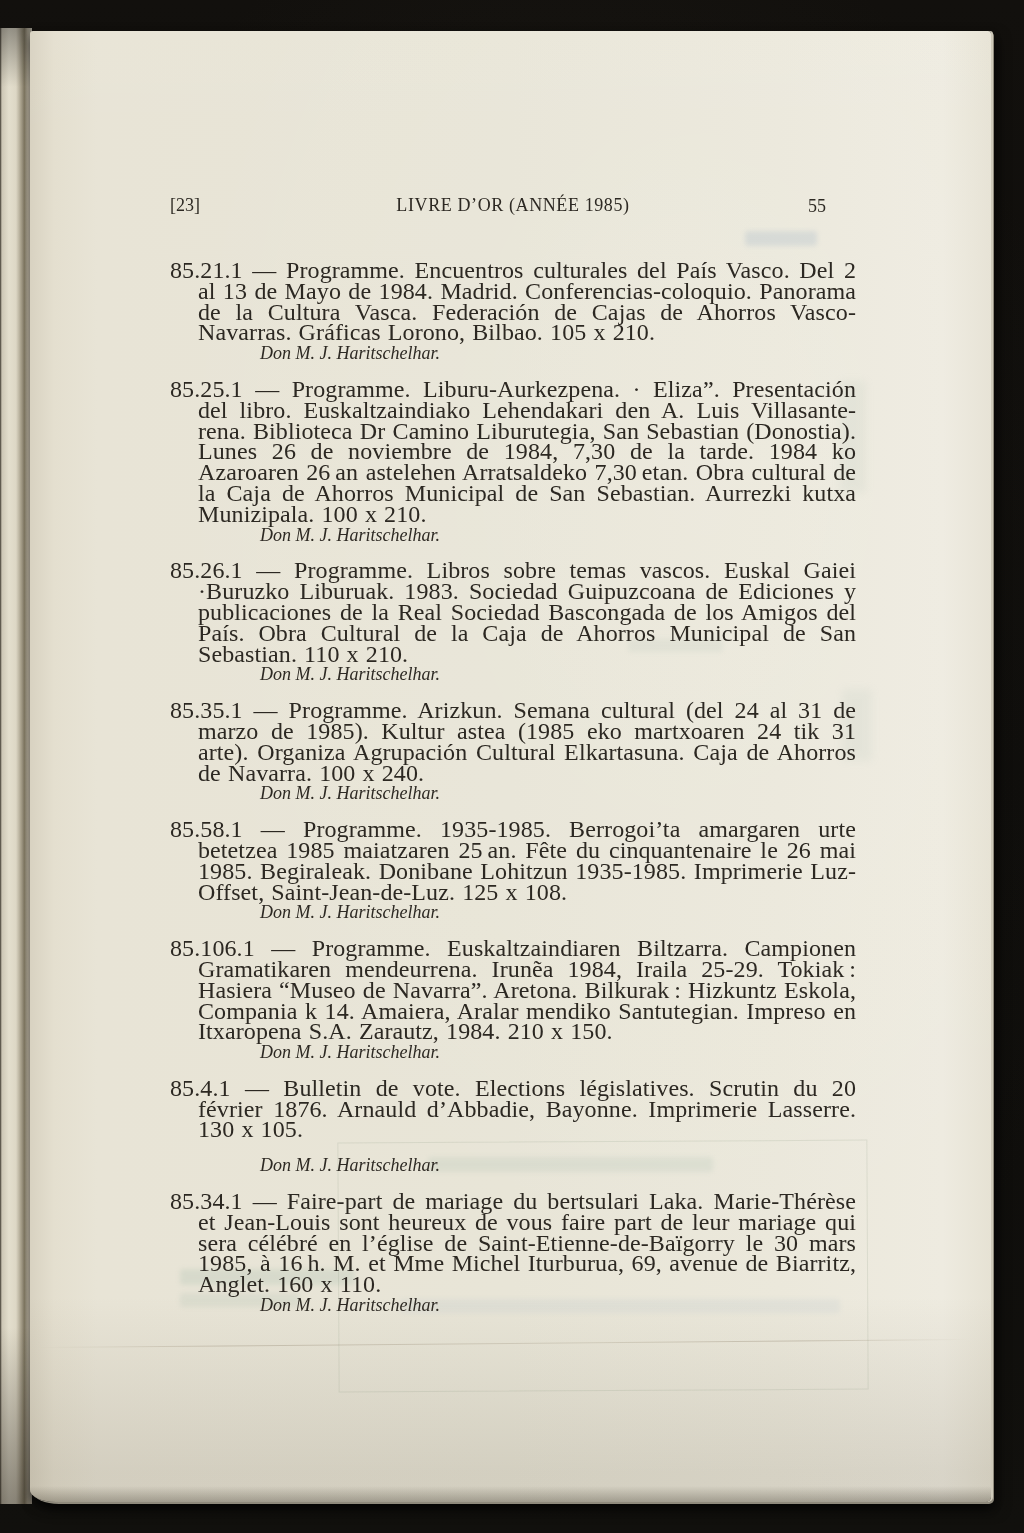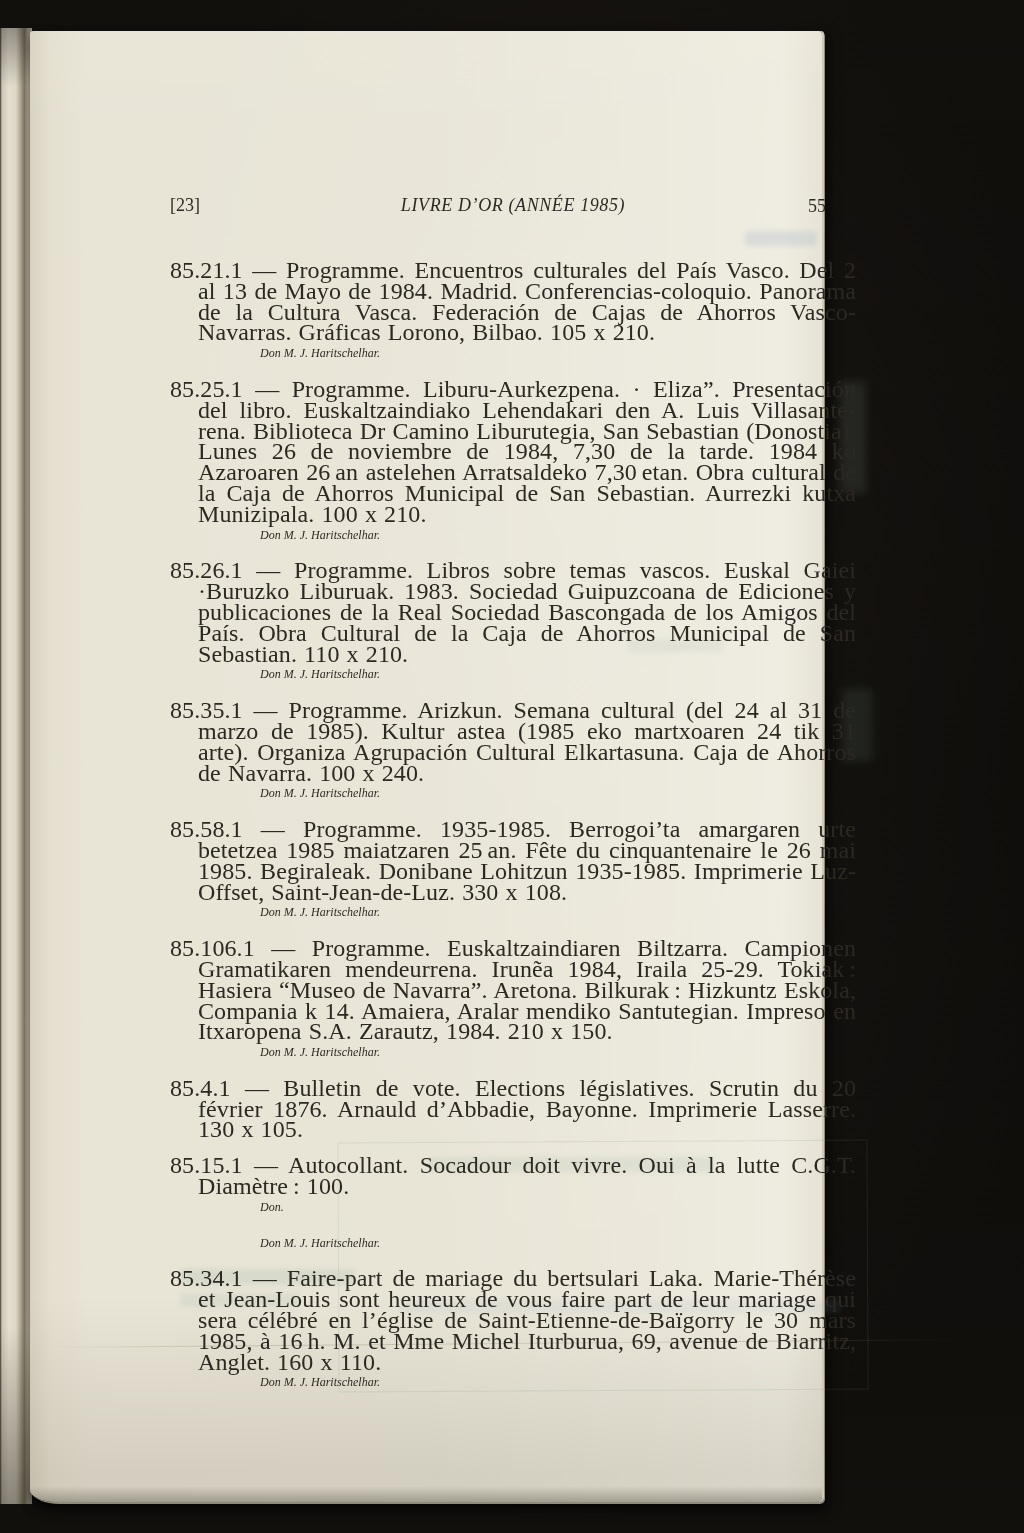--- a/index.html
+++ b/index.html
@@ -15,21 +15,21 @@
   
   .page-stack{
     position:absolute;left:0;top:28px;width:32px;height:1476px;
     background:
       linear-gradient(180deg, rgba(0,0,0,0.35) 0%, rgba(0,0,0,0) 4%, rgba(0,0,0,0) 88%, rgba(30,25,18,0.45) 100%),
       linear-gradient(90deg,#3a352c 0%,#cdc7b6 6%,#e3decd 28%,#ddd7c5 50%,#a29a85 68%,#857d67 76%,#b9b19d 86%,#d6d0bf 100%);
   }
 
   
   .page{
-    position:absolute;left:30px;top:31px;width:792px;height:1471px;
+    position:absolute;left:30px;top:31px;width:961px;height:1471px;
     background:
       radial-gradient(ellipse at 70% 30%, rgba(255,255,255,0.10), rgba(255,255,255,0) 60%),
       linear-gradient(180deg, rgba(255,255,255,0.04) 0%, rgba(0,0,0,0) 8%, rgba(0,0,0,0) 86%, rgba(85,75,55,0.14) 98%),
       linear-gradient(90deg,#d8d2c1 0%,#e4dfcf 2.5%,#e8e4d6 7%,#e8e5d7 50%,#ebe8db 78%,#eeebe0 95%,#e6e2d4 100%);
     border-radius:3px 3px 5px 26px / 3px 3px 5px 12px;
     box-shadow:
       2px 0 0 #cfcaba,
       3px 2px 0 #8f8a7c,
       6px 7px 14px rgba(0,0,0,0.55),
       0 6px 10px rgba(0,0,0,0.5);
@@ -40,35 +40,35 @@
     border-radius:inherit;
   }
 
   .content{
     position:absolute;left:140px;top:164px;width:686px;
     color:#2d2923;
   }
 
   .page-header{position:relative;height:22px;margin-bottom:43px;font-size:18px;}
   .header-bracket{position:absolute;left:0;top:0;}
-  .header-title{position:absolute;left:0;right:0;text-align:center;letter-spacing:0.6px;font-style:italic;}
+  .header-title{position:absolute;left:0;right:0;text-align:center;letter-spacing:0.6px;}
   .header-pagenum{position:absolute;right:30px;top:1px;}
 
   .entry{margin-bottom:15px;}
   .entry-body{
     margin:0;
     font-size:24px;line-height:20.8px;
     text-align:justify;text-justify:inter-word;
     padding-left:28px;text-indent:-28px;
     word-spacing:1px;letter-spacing:0.1px;
     color:#2c2822;
   }
   .entry-donor{
     margin:0 0 0 90px;
-    font-size:12px;line-height:20.8px;
+    font-size:18px;line-height:20.8px;
     font-style:italic;color:#2e2a24;
   }
 
   
   .ghost{position:absolute;pointer-events:none;}
   .g-ink{filter:blur(2.5px);border-radius:3px;}
   .g1{left:715px;top:200px;width:72px;height:15px;background:#8fa6bf;opacity:0.22;}
   .g2{left:810px;top:350px;width:26px;height:112px;background:#a3b3a8;opacity:0.12;filter:blur(4px);}
   .g3{left:598px;top:608px;width:95px;height:13px;background:#9db3a8;opacity:0.13;}
   .g4{left:812px;top:658px;width:30px;height:72px;background:#9db3a8;opacity:0.11;filter:blur(4px);}
@@ -127,37 +127,33 @@
       <p class="entry-body"><span>85.26.1</span><span> — </span><span>Programme. Libros sobre temas vascos. Euskal Gaiei ·Buruzko Liburuak. 1983. Sociedad Guipuzcoana de Ediciones y publicaciones de la Real Sociedad Bascongada de los Amigos del País. Obra Cultural de la Caja de Ahorros Municipal de San Sebastian. 110 x 210.</span></p>
       <p class="entry-donor">Don M. J. Haritschelhar.</p>
     </div>
 
     <div class="entry">
       <p class="entry-body"><span>85.35.1</span><span> — </span><span>Programme. Arizkun. Semana cultural (del 24 al 31 de marzo de 1985). Kultur astea (1985 eko martxoaren 24 tik 31 arte). Organiza Agrupación Cultural Elkartasuna. Caja de Ahorros de Navarra. 100 x 240.</span></p>
       <p class="entry-donor">Don M. J. Haritschelhar.</p>
     </div>
 
     <div class="entry">
-      <p class="entry-body"><span>85.58.1</span><span> — </span><span>Programme. 1935-1985. Berrogoi’ta amargaren urte betetzea 1985 maiatzaren 25 an. Fête du cinquantenaire le 26 mai 1985. Begiraleak. Donibane Lohitzun 1935-1985. Imprimerie Luz-Offset, Saint-Jean-de-Luz. 330 x 108.</span></p>
+      <p class="entry-body"><span>85.58.1</span><span> — </span><span>Programme. 1935-1985. Berrogoi’ta amargaren urte betetzea 1985 maiatzaren 25 an. Fête du cinquantenaire le 26 mai 1985. Begiraleak. Donibane Lohitzun 1935-1985. Imprimerie Luz-Offset, Saint-Jean-de-Luz. 125 x 108.</span></p>
       <p class="entry-donor">Don M. J. Haritschelhar.</p>
     </div>
 
     <div class="entry">
       <p class="entry-body"><span>85.106.1</span><span> — </span><span>Programme. Euskaltzaindiaren Biltzarra. Campionen Gramatikaren mendeurrena. Irunẽa 1984, Iraila 25-29. Tokiak : Hasiera “Museo de Navarra”. Aretona. Bilkurak : Hizkuntz Eskola, Compania k 14. Amaiera, Aralar mendiko Santutegian. Impreso en Itxaropena S.A. Zarautz, 1984. 210 x 150.</span></p>
       <p class="entry-donor">Don M. J. Haritschelhar.</p>
     </div>
 
     <div class="entry">
       <p class="entry-body"><span>85.4.1</span><span> — </span><span>Bulletin de vote. Elections législatives. Scrutin du 20 février 1876. Arnauld d’Abbadie, Bayonne. Imprimerie Lasserre. 130 x 105.</span></p>
     </div>
 
-    <div class="entry">
-      <p class="entry-body"><span>85.15.1</span><span> — </span><span>Autocollant. Socadour doit vivre. Oui à la lutte C.G.T. Diamètre : 100.</span></p>
-      <p class="entry-donor">Don.</p>
-    </div>
 
     <div class="entry">
       <p class="entry-donor">Don M. J. Haritschelhar.</p>
     </div>
 
     <div class="entry">
       <p class="entry-body"><span>85.34.1</span><span> — </span><span>Faire-part de mariage du bertsulari Laka. Marie-Thérèse et Jean-Louis sont heureux de vous faire part de leur mariage qui sera célébré en l’église de Saint-Etienne-de-Baïgorry le 30 mars 1985, à 16 h. M. et Mme Michel Iturburua, 69, avenue de Biarritz, Anglet. 160 x 110.</span></p>
       <p class="entry-donor">Don M. J. Haritschelhar.</p>
     </div>
 

